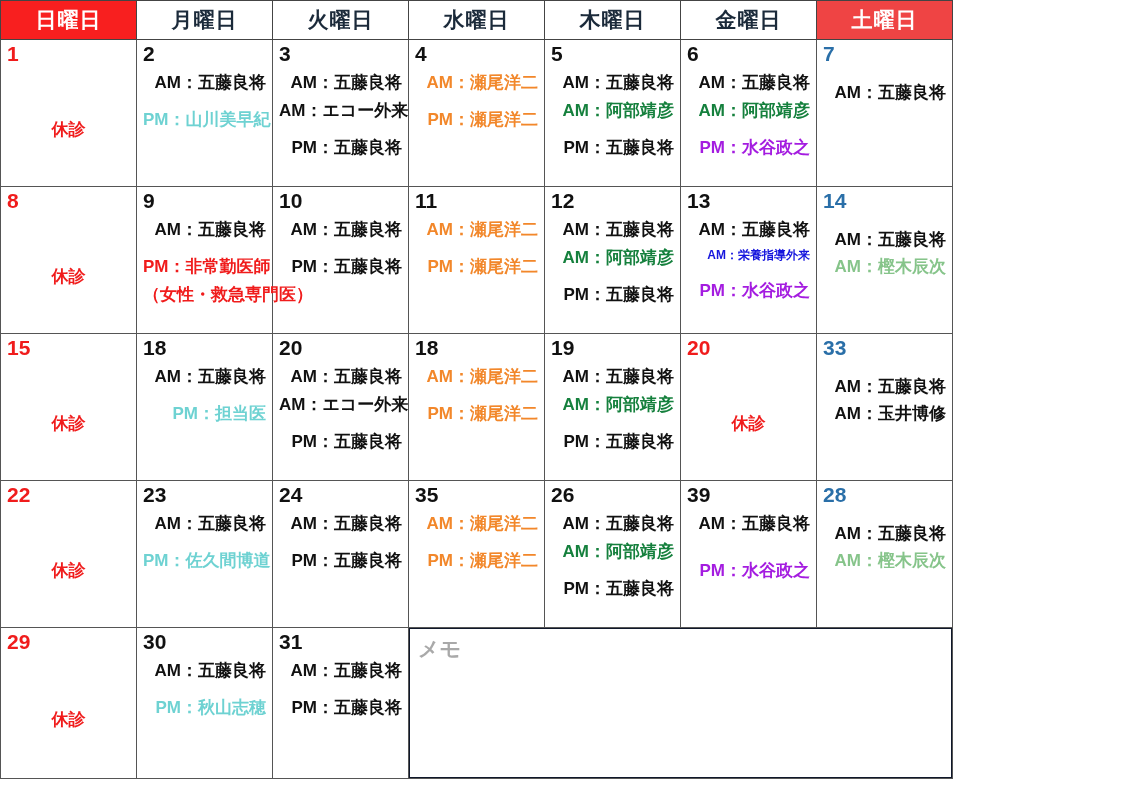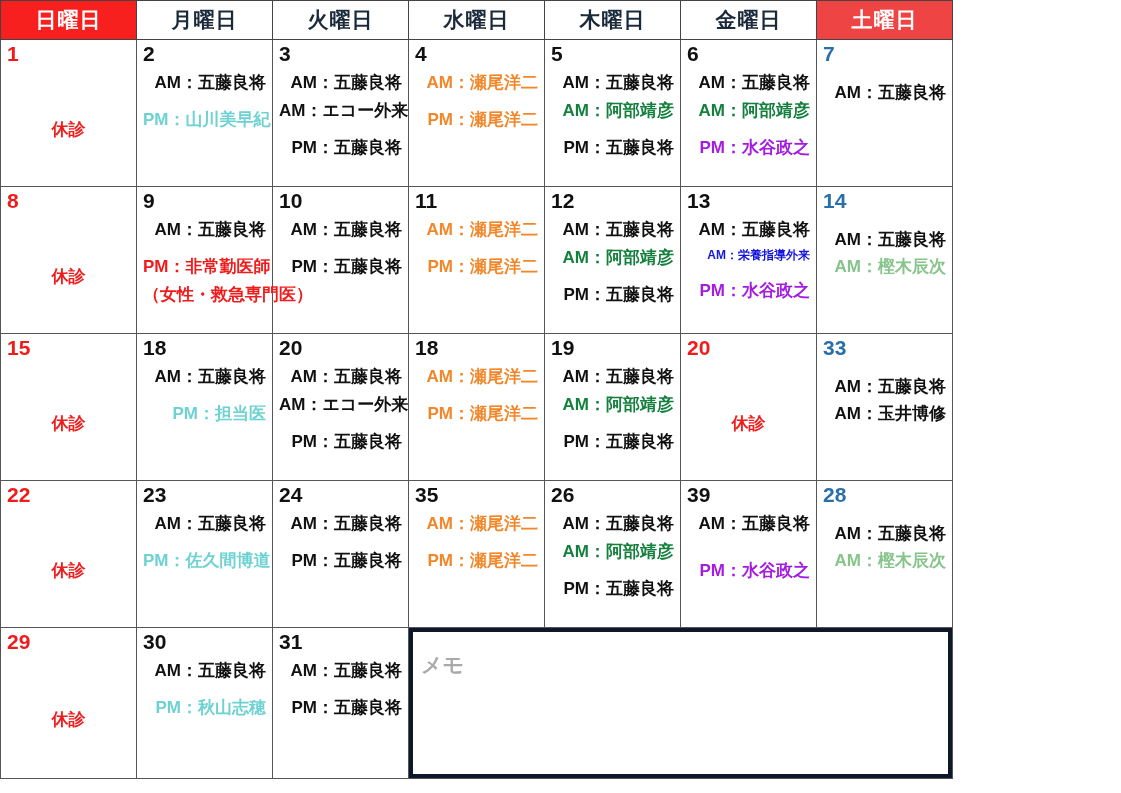--- a/index.html
+++ b/index.html
@@ -92,24 +92,24 @@
   .entry.gap-lg { margin-top: 26px; }
   .closed {
     text-align: center;
     color: #f01c1c;
     font-size: 17px;
     font-weight: bold;
     margin-top: 52px;
   }
   .closed.w5 { margin-top: 54px; }
   .memo {
-    border: 4px solid #0f172a;
+    border: 1px solid #0f172a;
     box-sizing: border-box;
     height: 100%;
-    padding: 19px 8px;
+    padding: 6px 8px;
     color: #a9a9a9;
     font-size: 21px;
     font-weight: bold;
   }
   td.memo-cell {
     padding: 0;
     border: none;
   }
 </style>
 </head>

